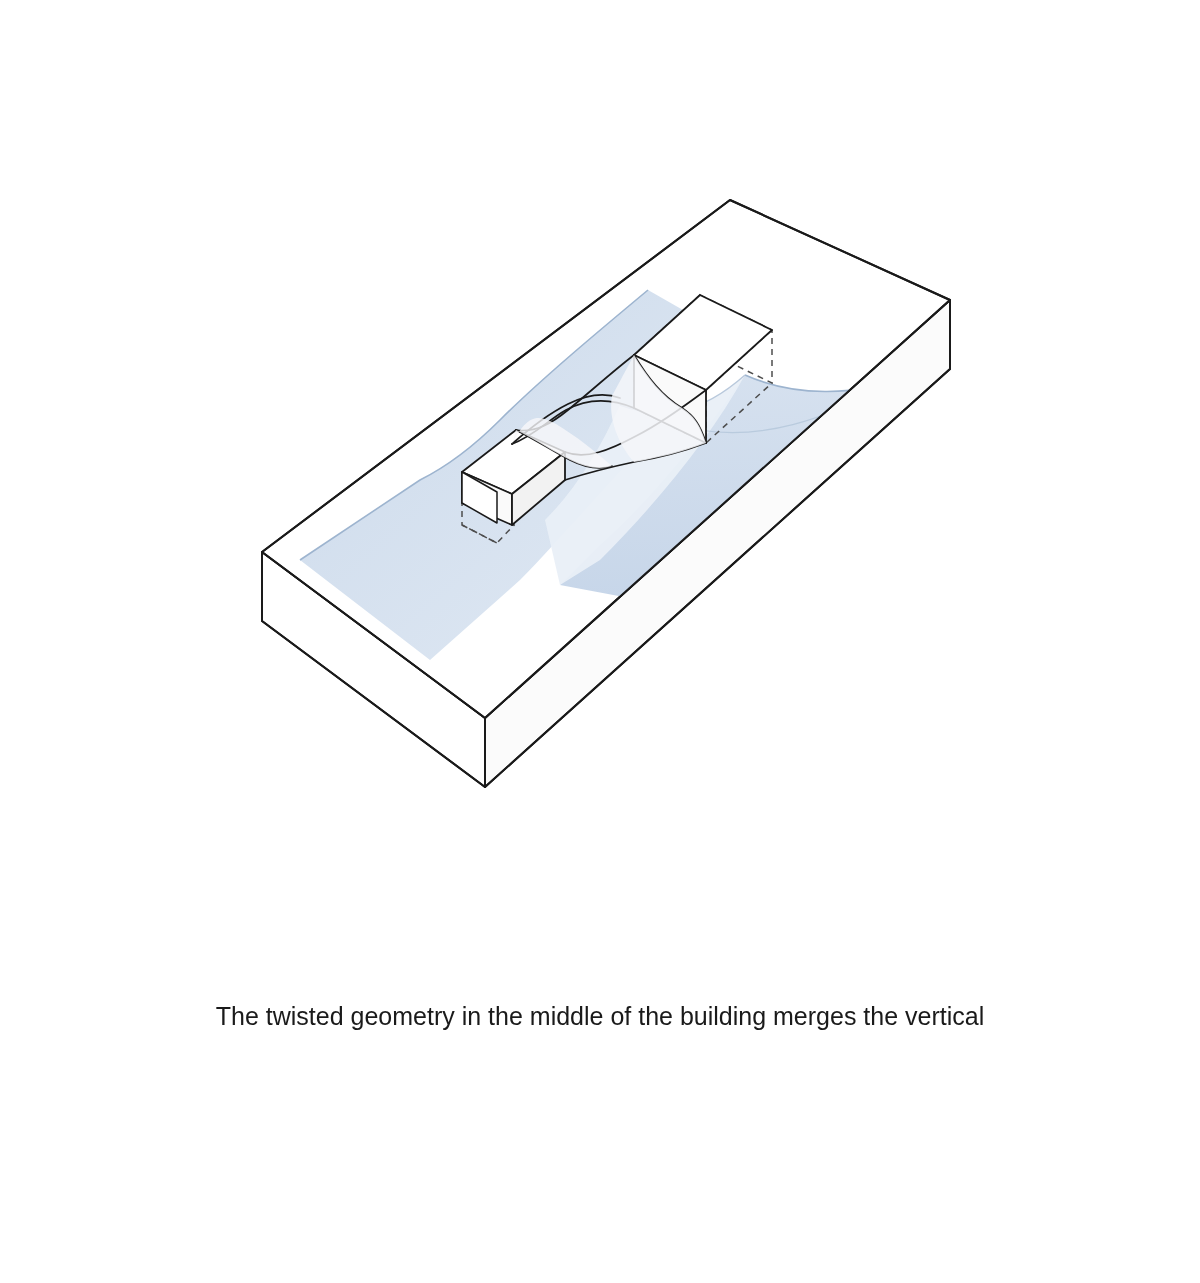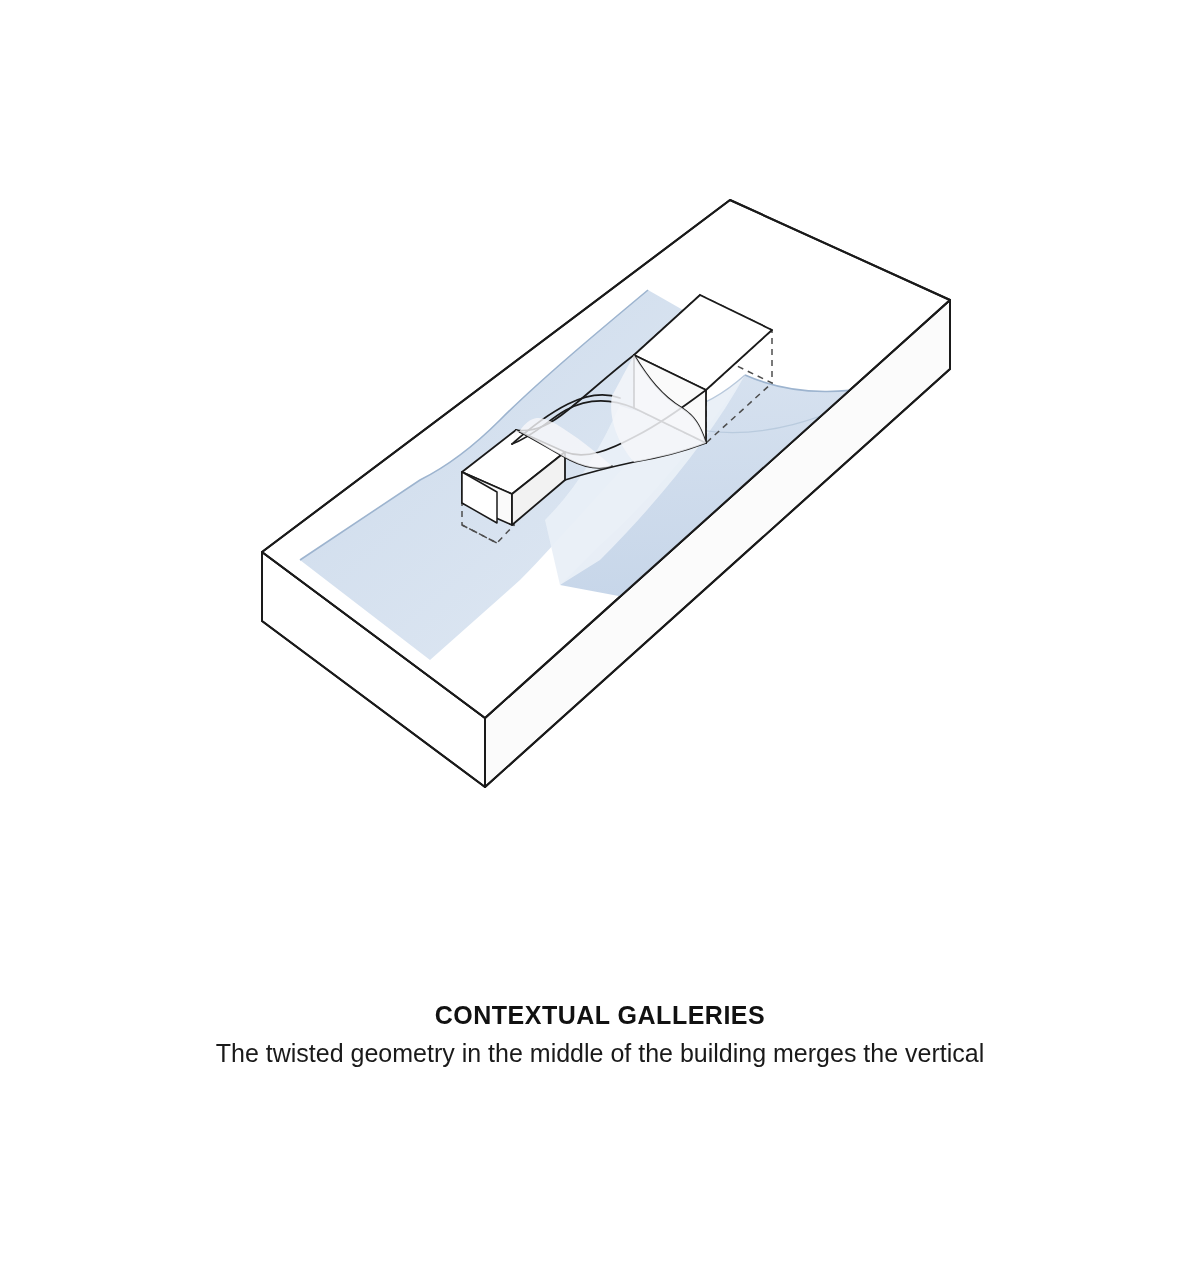--- a/index.html
+++ b/index.html
@@ -155,19 +155,18 @@
                  C 596,452 576,436 556,424 C 540,415 528,412 512,444 Z" fill="#f7f8fa" opacity="0.8" stroke="none"></path>
       </g>
 
       <path d="M 730,200 L 950,300 L 485,718 L 262,552 Z" fill="none" stroke="#1a1a1a" stroke-width="2" stroke-linejoin="round"></path>
       <path d="M 262,552 L 262,621 L 485,787 L 950,369 L 950,300" fill="none" stroke="#1a1a1a" stroke-width="2" stroke-linejoin="round"></path>
       <path d="M 485,718 L 485,787" fill="none" stroke="#1a1a1a" stroke-width="2"></path>
     </svg>
   </div>
 
   <div class="caption-block">
-    <h2 class="caption-title">CONTEXTUAL GALLERIES</h2>
     <p class="caption-body">
       <span class="line">The twisted geometry in the middle of the building merges the vertical</span>
     </p>
   </div>
 
 </div>
 
 </body></html>

